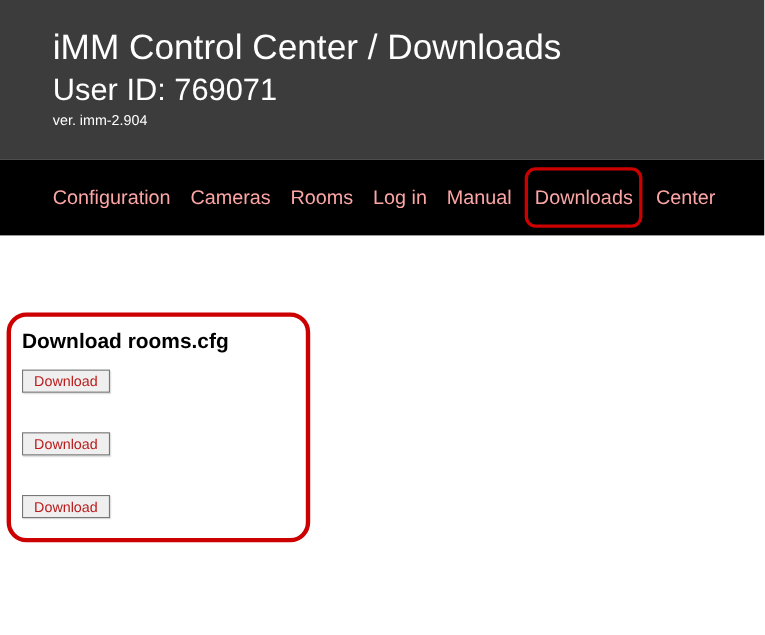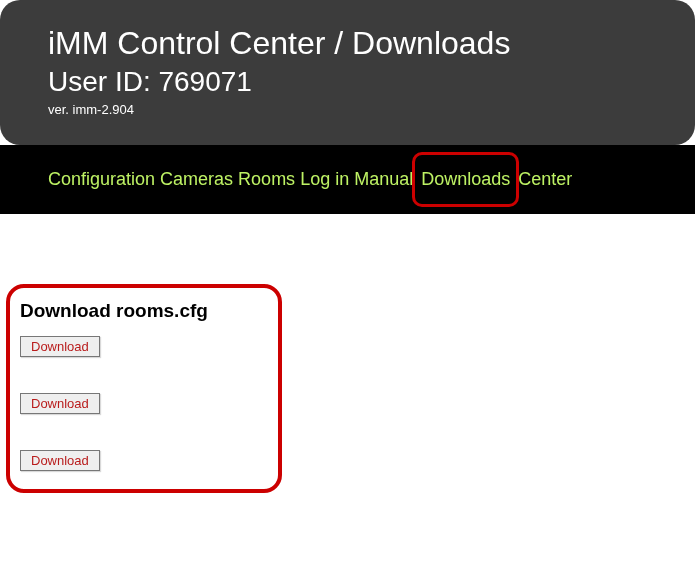--- a/index.html
+++ b/index.html
@@ -7,43 +7,42 @@
     font-family: Arial, Helvetica, sans-serif;
     background: #ffffff;
     width: 695px;
     height: 577px;
     overflow: hidden;
   }
   .header {
     background: #3c3c3c;
     color: #ffffff;
     padding: 25px 0 28px 48px;
-    border-radius: 20px;
   }
   .header h1 {
     font-size: 32px;
     font-weight: normal;
     margin-bottom: 4px;
   }
   .header .user-id {
     font-size: 28px;
     font-weight: normal;
     margin-bottom: 4px;
   }
   .header .version {
     font-size: 13px;
     font-weight: normal;
   }
   .nav {
     background: #000000;
-    color: #bef264;
+    color: #fca5a5;
     display: flex;
     align-items: center;
     padding: 10px 0 10px 48px;
-    gap: 5px;
+    gap: 18px;
     font-size: 18px;
     position: relative;
   }
   .nav-item {
     cursor: pointer;
     white-space: nowrap;
   }
   .nav-highlight {
     border: 3px solid #cc0000;
     border-radius: 10px;

